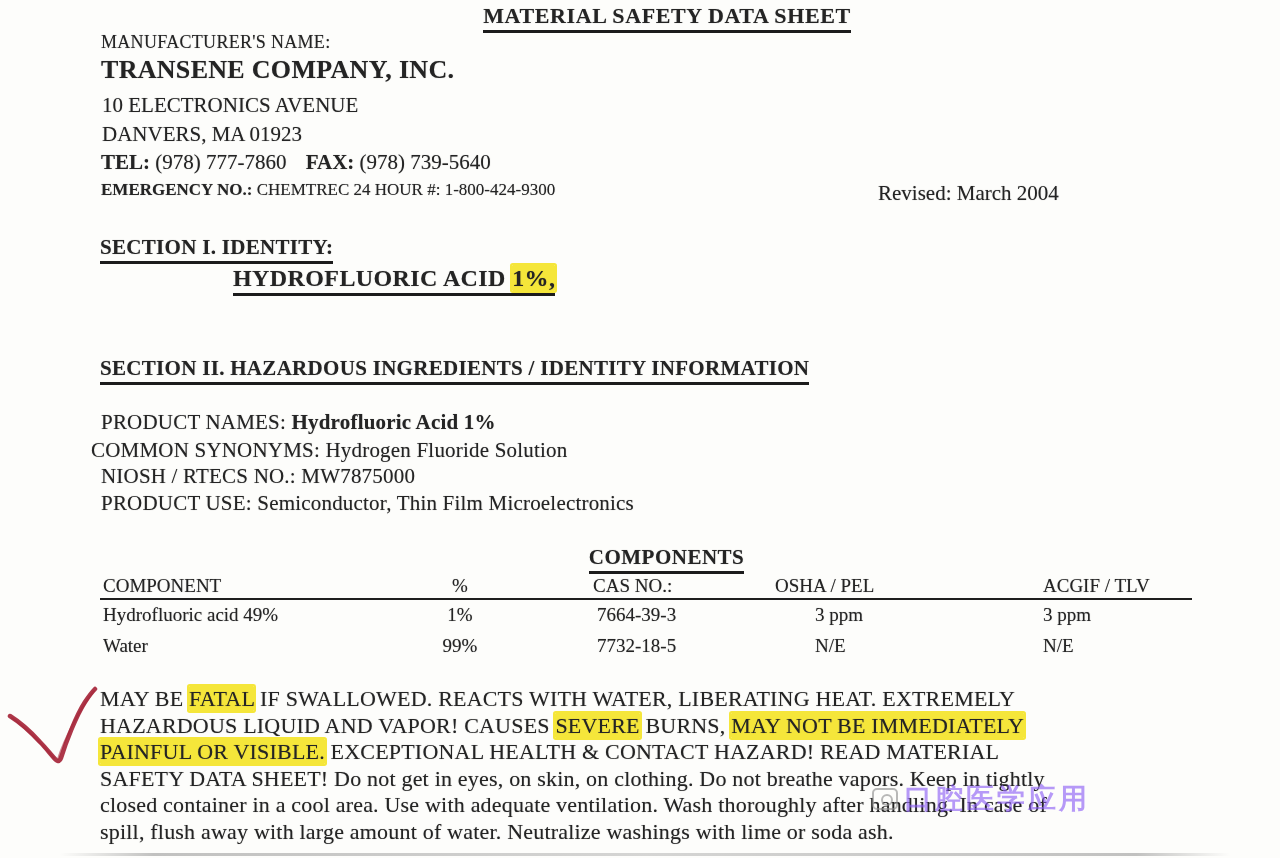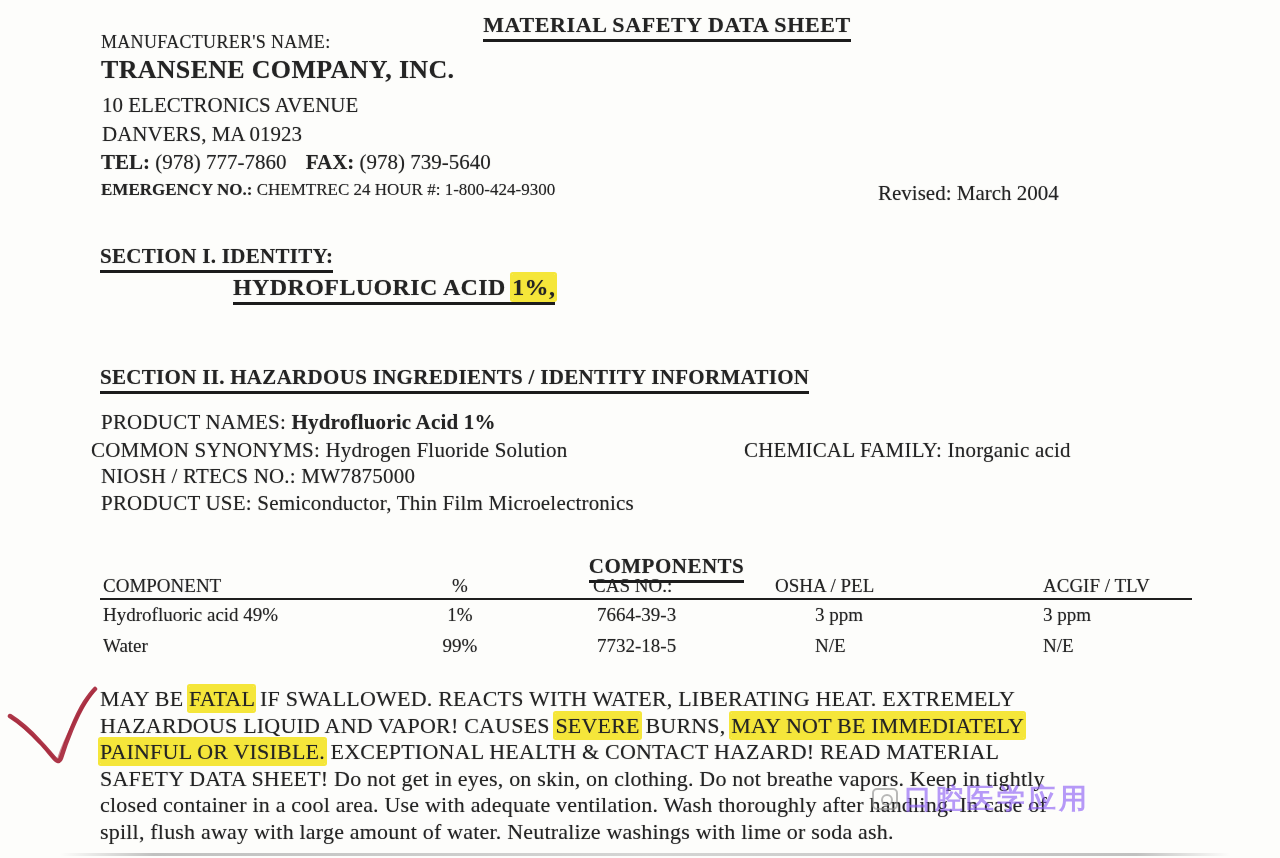--- a/index.html
+++ b/index.html
@@ -8,21 +8,21 @@
     background:#fdfdfb;
     font-family:"Liberation Serif","DejaVu Serif",serif;
     color:#242424;
   }
   .page {
     position:relative; width:1280px; height:858px;
     text-shadow:0 0 1px rgba(45,45,45,.4);
   }
   .abs { position:absolute; }
   .b { font-weight:bold; }
-  .ul { display:inline-block; border-bottom:3px solid #1c1c1c; padding-bottom:1px;margin-top:9px; }
+  .ul { display:inline-block; border-bottom:3px solid #1c1c1c; padding-bottom:1px; }
   .hl { background:#f5e63a; box-shadow:0 0 0 2px #f5e63a; border-radius:1px; }
 
   .doc-title { left:110px; top:3px; width:1114px; text-align:center;
     font-size:22px; font-weight:bold; letter-spacing:.6px; }
   .mfr-label   { left:101px; top:32px;  font-size:18px; font-weight:normal; letter-spacing:.3px; }
   .mfr-name    { left:101px; top:55px;  font-size:26px; font-weight:bold; letter-spacing:.3px; }
   .addr1       { left:102px; top:93px;  font-size:21px; }
   .addr2       { left:102px; top:122px; font-size:21px;text-align:center; }
   .telfax      { left:101px; top:150px; font-size:21px; }
   .emergency   { left:101px; top:180px; font-size:17px; }
@@ -99,21 +99,20 @@
     <span class="ul"><span>HYDROFLUORIC ACID </span><span class="hl">1%,</span></span>
   </div>
 
   <div class="abs sec2-head"><span class="ul">SECTION II. HAZARDOUS INGREDIENTS / IDENTITY INFORMATION</span></div>
 
   <div class="abs pinfo pi1">
     <span>PRODUCT NAMES: </span><span class="b">Hydrofluoric Acid 1%</span>
   </div>
   <div class="abs pinfo pi2">
     <span>COMMON SYNONYMS: </span><span>Hydrogen Fluoride Solution</span>
-    <span class="family"><span>CHEMICAL FAMILY: </span><span>Inorganic acid</span></span>
   </div>
   <div class="abs pinfo pi3">
     <span>NIOSH / RTECS NO.: </span><span>MW7875000</span>
   </div>
   <div class="abs pinfo pi4">
     <span>PRODUCT USE: </span><span>Semiconductor, Thin Film Microelectronics</span>
   </div>
 
   <div class="abs comp-title"><span class="ul">COMPONENTS</span></div>
 

